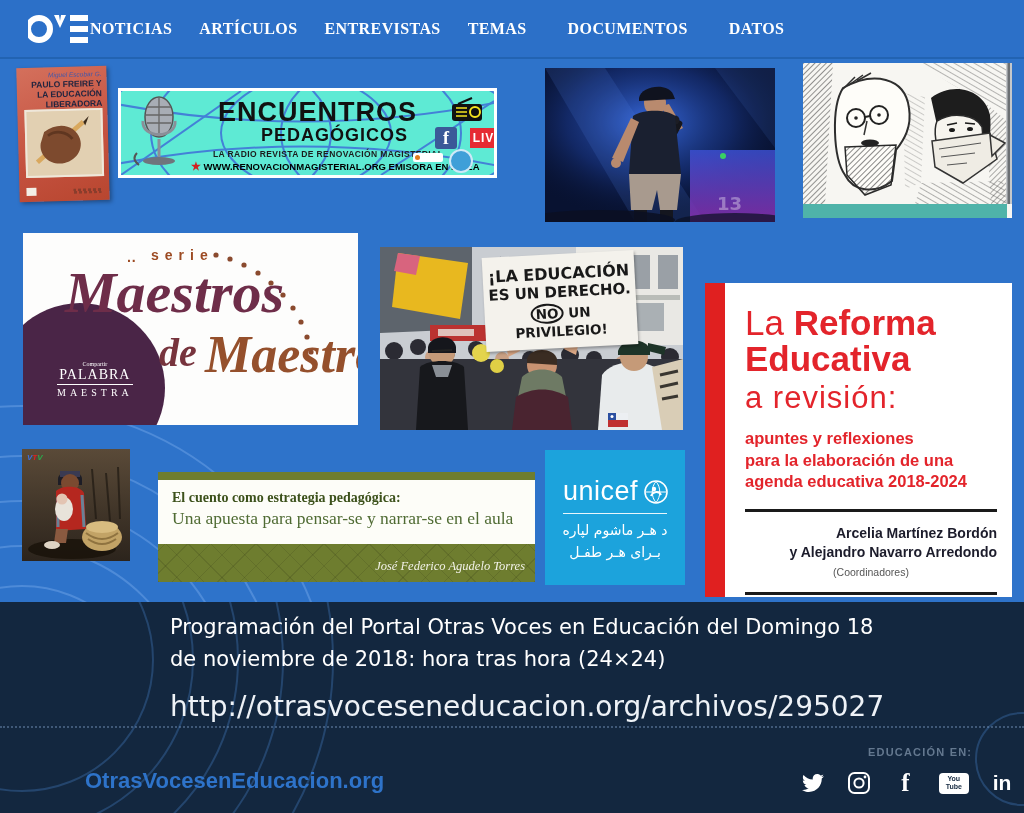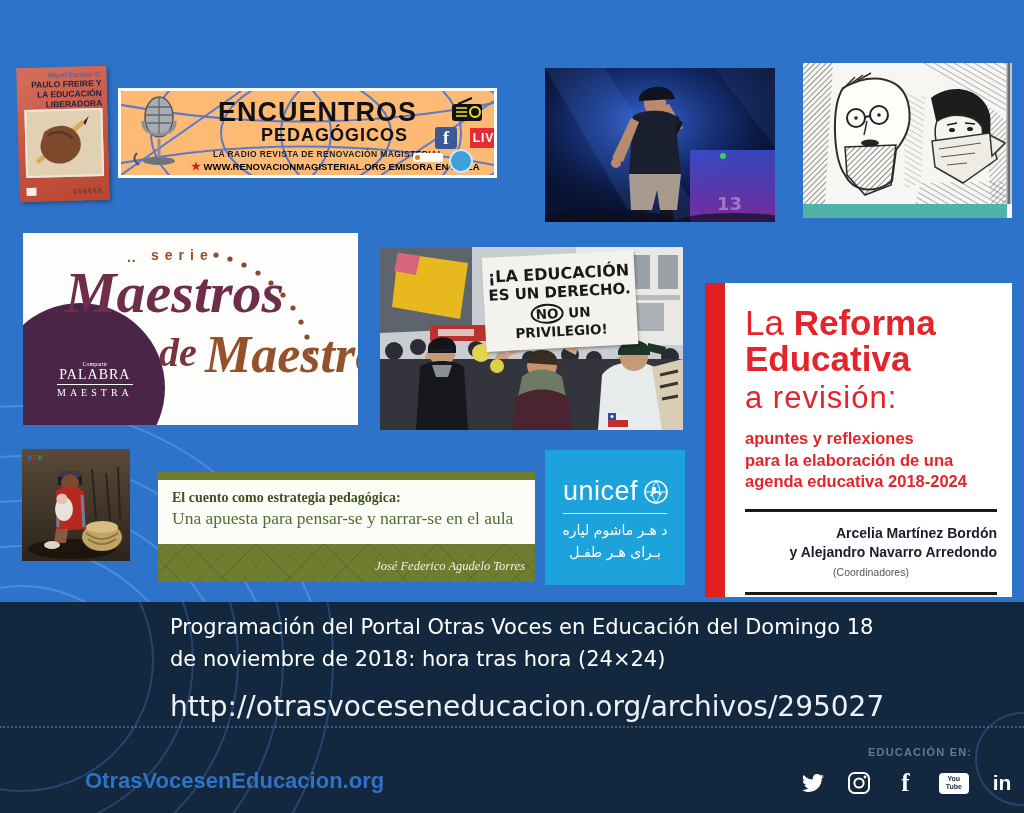--- a/index.html
+++ b/index.html
@@ -23,21 +23,21 @@
   
   .freire{left:18px;top:10px;width:90px;height:134px;background:linear-gradient(160deg,#d4705c,#c4513f 60%,#b8462f);transform:rotate(-1.5deg);box-shadow:2px 2px 4px rgba(0,0,0,.35);padding:4px 5px;}
   .freire .auth{color:#4558a8;font-size:6.5px;text-align:right;font-style:italic;}
   .freire .ttl{color:#23253f;font-weight:700;font-size:8.5px;line-height:1.15;text-align:right;margin-top:2px;}
   .freire .photo{position:absolute;left:7px;top:42px;width:74px;height:64px;border:2px solid #efe7da;background:#e2d0b2;}
   .freire .logo-box{position:absolute;left:7px;bottom:6px;width:10px;height:8px;background:#f3efe6;}
   .freire .smudge{position:absolute;right:8px;bottom:7px;width:28px;height:5px;background:repeating-linear-gradient(90deg,#8a3d2c 0 3px,transparent 3px 5px);}
 
   
   .enc{left:118px;top:31px;width:379px;height:90px;background:#fff;padding:3px;}
-  .enc-in{position:relative;width:100%;height:100%;background:#fdba74;overflow:hidden;}
+  .enc-in{position:relative;width:100%;height:100%;background:#5eead4;overflow:hidden;}
   .enc-grid{position:absolute;inset:0;}
   .enc-title{position:absolute;left:97px;top:6px;color:#111;font-weight:800;font-size:27px;letter-spacing:1px;transform:scaleY(1.05);}
   .enc-sub{position:absolute;left:140px;top:34px;color:#111;font-weight:800;font-size:18px;letter-spacing:1px;}
   .enc-tag{position:absolute;left:92px;top:58px;color:#1c1c1c;font-weight:700;font-size:8.5px;letter-spacing:.4px;}
   .enc-url{position:absolute;left:70px;top:69px;color:#000;font-weight:800;font-size:9.5px;}
   .enc-url .star{color:#d21f1f;font-size:11px;}
   .enc-fb{position:absolute;left:314px;top:36px;width:22px;height:22px;background:#3b5998;color:#fff;font-family:"Liberation Serif",serif;font-weight:700;font-size:18px;text-align:center;line-height:22px;border-radius:3px;}
   .enc-live{position:absolute;left:349px;top:37px;width:36px;height:20px;background:#e62b33;color:#fff;font-weight:800;font-size:12px;letter-spacing:1px;text-align:center;line-height:20px;}
   .enc-chip{position:absolute;left:292px;top:62px;width:30px;height:9px;background:#fff;border-radius:2px;}
   .enc-chip i{position:absolute;left:2px;top:2px;width:5px;height:5px;border-radius:50%;background:#e07b1f;}
@@ -115,20 +115,37 @@
   .icn-fb{color:#fff;font-family:"Liberation Serif",serif;font-weight:700;font-size:25px;}
   .icn-yt{width:30px;height:21px;background:#fff;border-radius:4px;color:#13273f;font-weight:800;font-size:7px;line-height:1.1;display:flex;flex-direction:column;align-items:center;justify-content:center;}
   .icn-in{color:#fff;font-weight:800;font-size:21px;}
   .f-bottom{position:absolute;left:0;bottom:0;width:1024px;height:6px;background:#0c1828;}
 </style>
 </head>
 <body>
 
 <div id="page">
 
+  <div class="nav">
+    <svg class="nav-logo" viewBox="0 0 62 34">
+      <circle cx="11" cy="17" r="11" fill="none" stroke="#fff" stroke-width="6"></circle>
+      <polygon points="26,3 32,16 38,3 33,3 32,9 31,3" fill="#fff"></polygon>
+      <rect x="42" y="3" width="18" height="6" fill="#fff"></rect>
+      <rect x="42" y="14" width="18" height="6" fill="#fff"></rect>
+      <rect x="42" y="25" width="18" height="6" fill="#fff"></rect>
+    </svg>
+    <div class="nav-menu">
+      <span class="nav-item">NOTICIAS</span>
+      <span class="nav-item">ARTÍCULOS</span>
+      <span class="nav-item">ENTREVISTAS</span>
+      <span class="nav-item">TEMAS</span>
+      <span class="nav-item gap">DOCUMENTOS</span>
+      <span class="nav-item gap">DATOS</span>
+    </div>
+  </div>
 
   <div class="main">
 
     <div class="ring" style="left:-110px;top:528px;width:260px;height:260px;"></div>
     <div class="ring" style="left:-150px;top:488px;width:340px;height:340px;"></div>
     <div class="ring" style="left:-195px;top:443px;width:430px;height:430px;"></div>
     <div class="ring" style="left:-240px;top:398px;width:520px;height:520px;"></div>
     <div class="ring" style="left:-290px;top:348px;width:620px;height:620px;"></div>
 
     <div class="tile freire">

